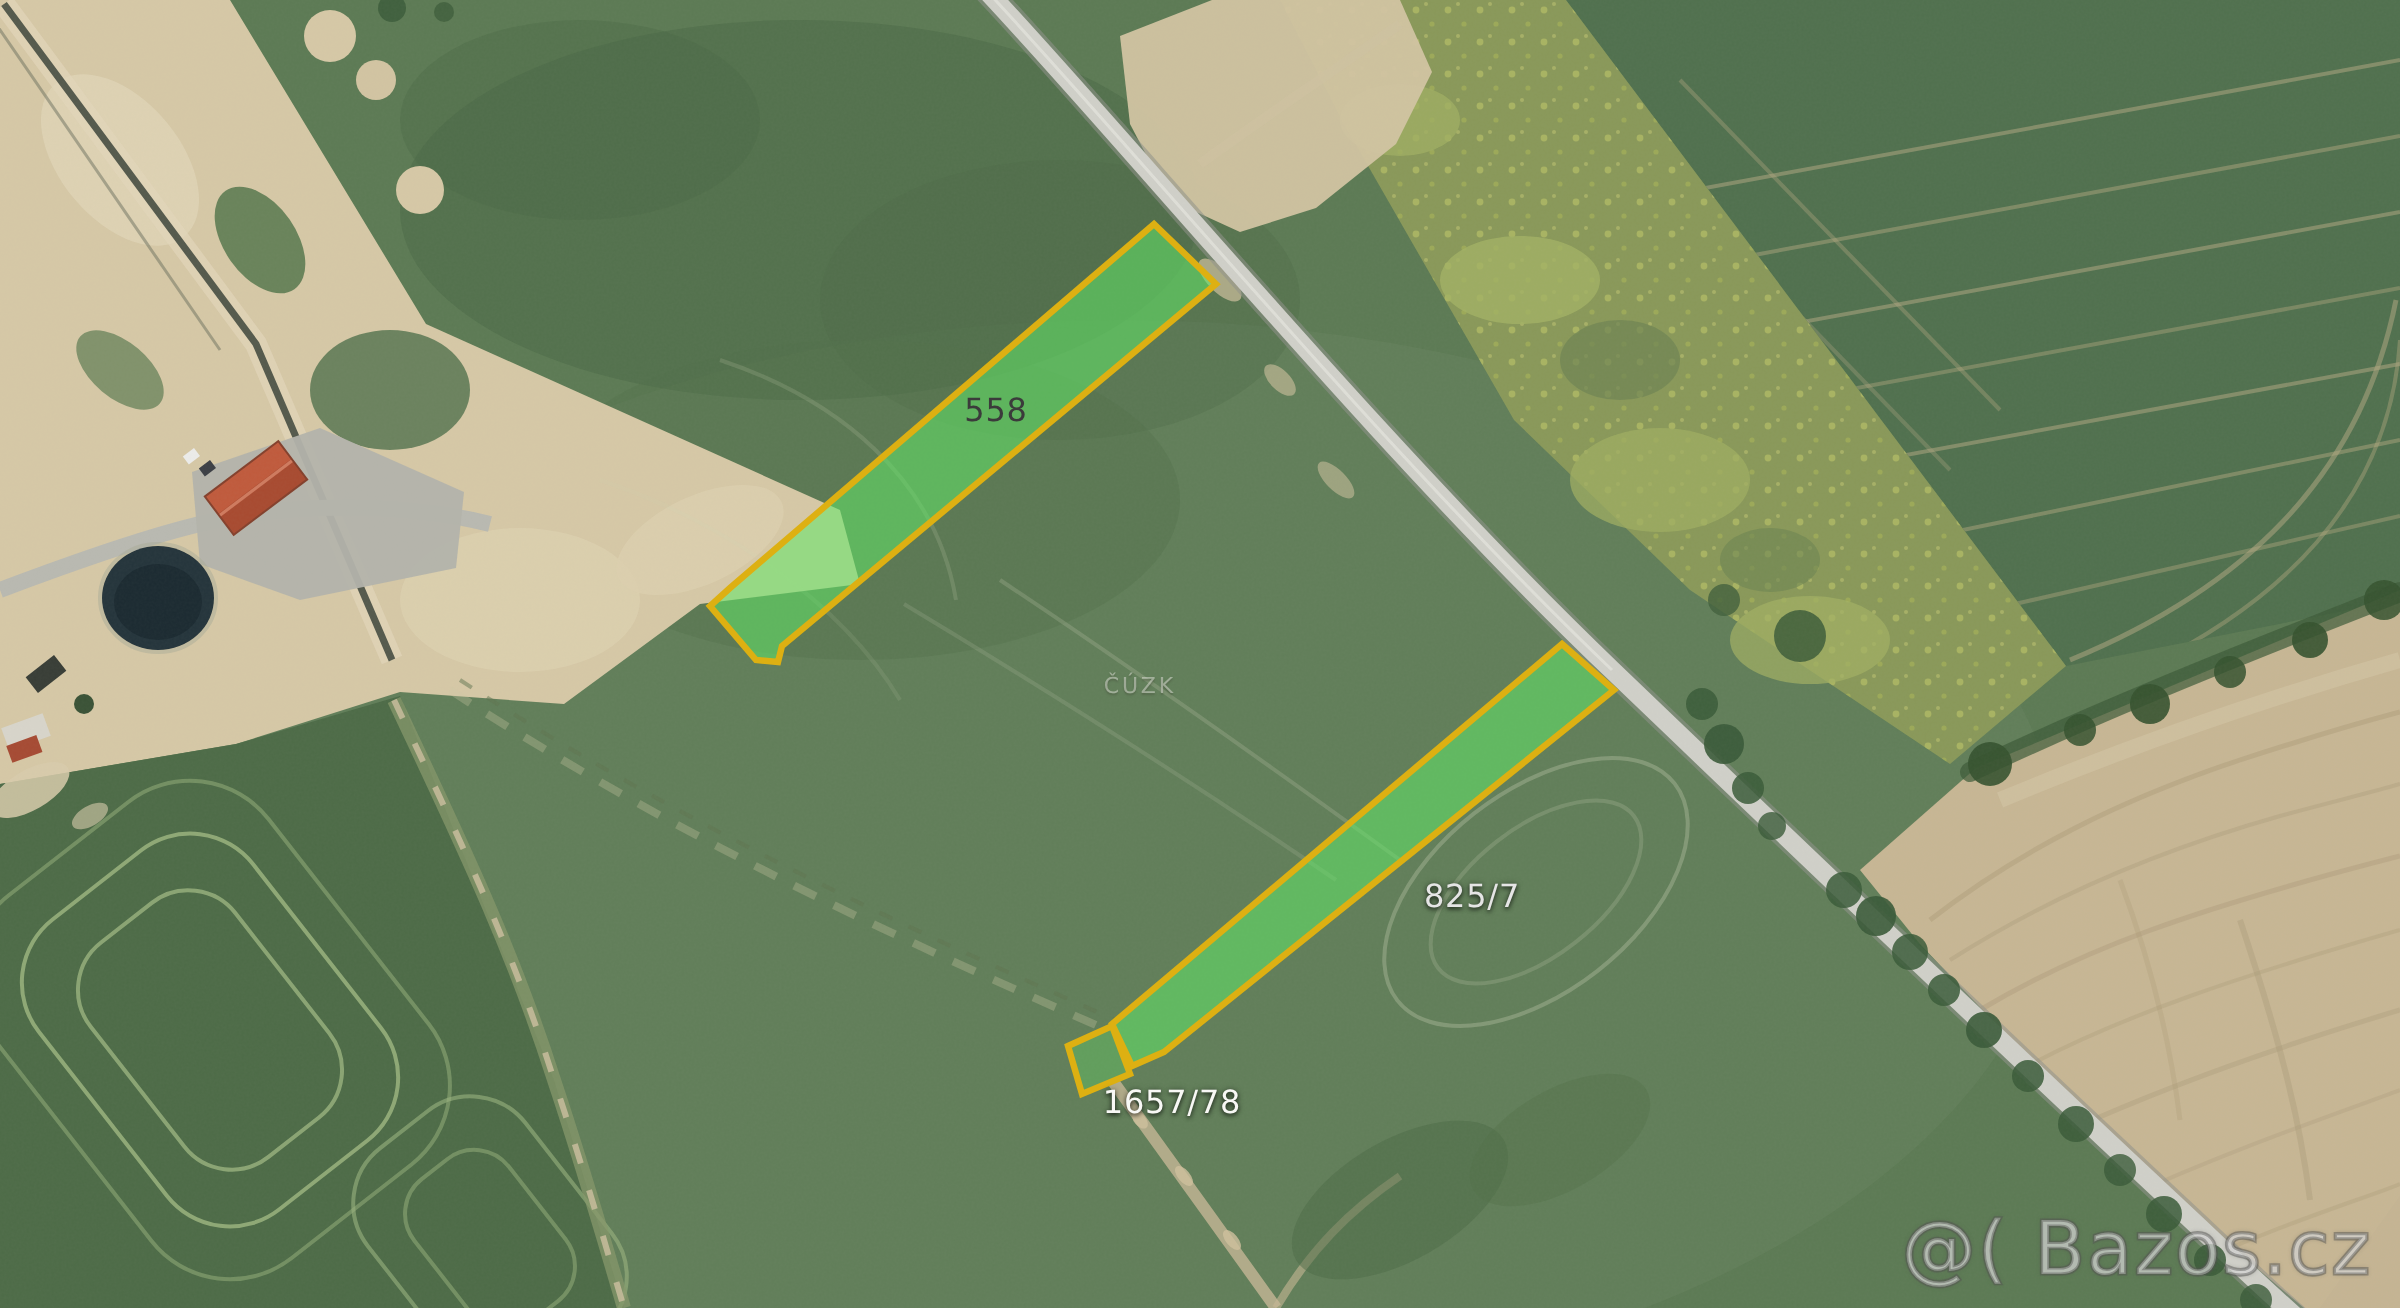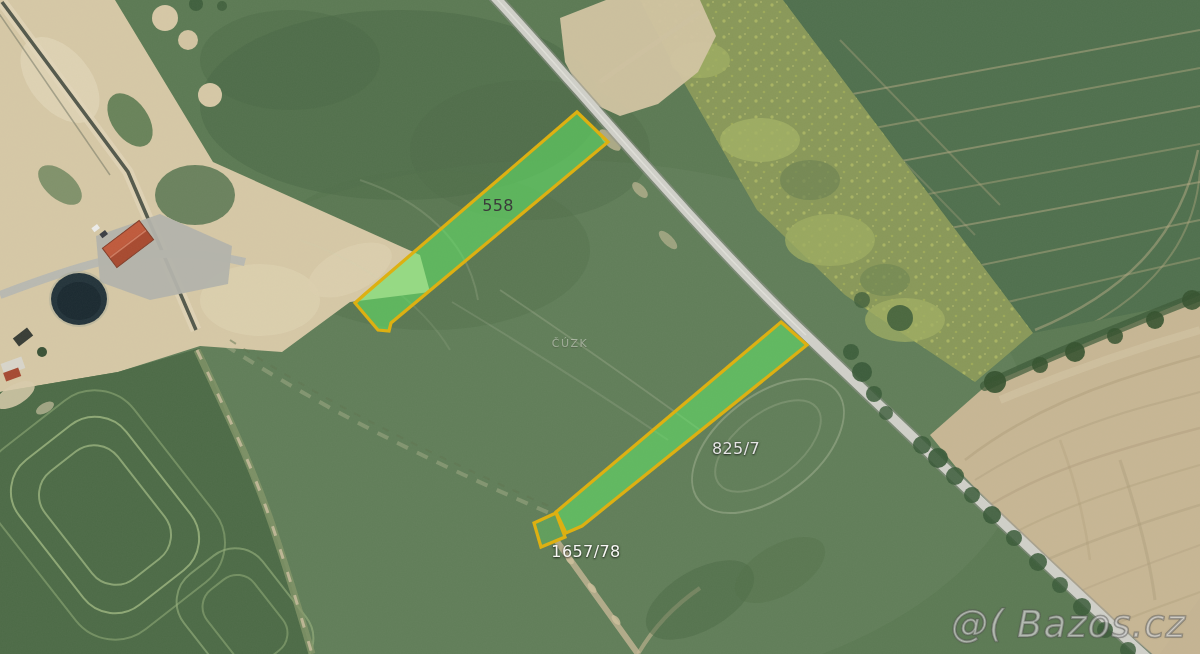--- a/index.html
+++ b/index.html
@@ -20,21 +20,20 @@
     font-size:11px;letter-spacing:1.5px;color:rgba(232,232,226,.48);
     text-shadow:0 1px 1px rgba(70,80,60,.45);
     margin-top:11px;
   }
   .bazos{
     position:absolute;right:14px;bottom:8px;
     font-size:37px;letter-spacing:1px;font-weight:400;
     color:rgba(255,255,255,.55);
     -webkit-text-stroke:1.6px rgba(85,85,82,.45);
     text-shadow:0 0 2px rgba(80,80,78,.5);
-    font-style:italic;
   }
 </style>
 </head>
 <body>
 
 <div class="stage">
 
   <svg class="terrain" viewBox="0 0 1200 654" aria-hidden="true">
     <defs>
       <pattern id="flowerdots" width="16" height="16" patternUnits="userSpaceOnUse">

